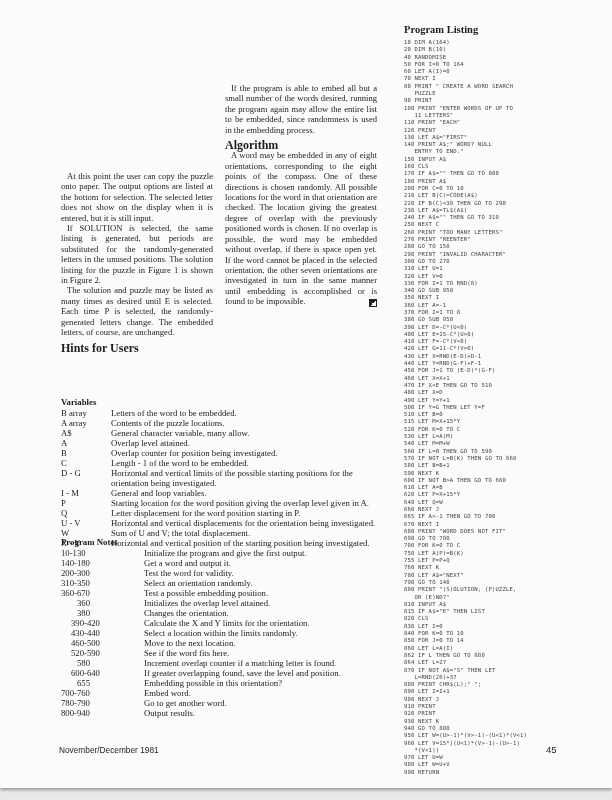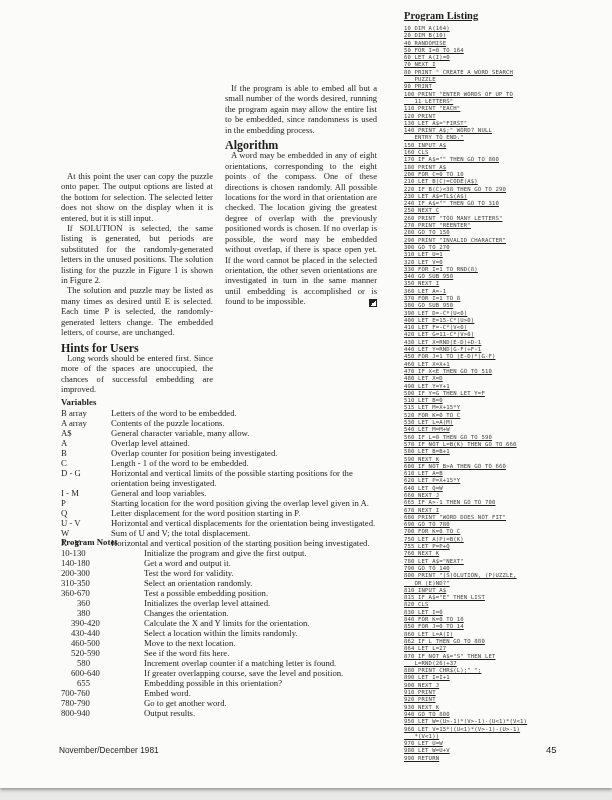--- a/index.html
+++ b/index.html
@@ -16,21 +16,21 @@
     box-shadow: 0 2px 3px rgba(0,0,0,0.35);
   }
   .col { position: absolute; font-size: 8.6px; line-height: 10.4px; text-align: justify; }
   .col p { margin: 0; text-indent: 6px; }
   .col h4 { margin: 5px 0 0 0; font-size: 12px; font-weight: bold; }
   #col1 { left: 61px; top: 171px; width: 152px; }
   #col2 { left: 225px; top: 83px; width: 152px; }
   .endmark { display: inline-block; width: 6px; height: 6px; float: right; margin-top: 3px;
     background: linear-gradient(135deg, #222 0 50%, #fff 50% 100%); border: 1px solid #222; }
 
-  #listing { position: absolute; left: 404px; top: 10px; width: 200px; text-decoration: underline; }
+  #listing { position: absolute; left: 404px; top: 24px; width: 200px; }
   #listing h3 { margin: 0 0 4px 0; font-size: 10.5px; font-weight: bold; }
   .code { font-family: "DejaVu Sans Mono", monospace; font-size: 5.6px; line-height: 7.3px;
     color: #444; letter-spacing: 0.15px; white-space: pre; }
   .code .ln { display: block; }
 
   .tbl { position: absolute; left: 61px; font-size: 8.7px; line-height: 10px; }
   .tbl h4 { margin: 0 0 1px 0; font-size: 8.8px; font-weight: bold; }
   .row { display: flex; }
   #vars { top: 397px; width: 330px; }
   #vars .k { width: 50px; flex: none; }
@@ -47,21 +47,20 @@
 </head>
 <body>
 
 <div class="page">
 
   <div class="col" id="col1">
     <p>At this point the user can copy the puzzle onto paper. The output options are listed at the bottom for selection. The selected letter does not show on the display when it is entered, but it is still input.</p>
     <p>If SOLUTION is selected, the same listing is generated, but periods are substituted for the randomly-generated letters in the unused positions. The solution listing for the puzzle in Figure 1 is shown in Figure 2.</p>
     <p>The solution and puzzle may be listed as many times as desired until E is selected. Each time P is selected, the randomly-generated letters change. The embedded letters, of course, are unchanged.</p>
     <h4>Hints for Users</h4>
-    <p>Long words should be entered first. Since more of the spaces are unoccupied, the chances of successful embedding are improved.</p>
   </div>
 
   <div class="col" id="col2">
     <p>If the program is able to embed all but a small number of the words desired, running the program again may allow the entire list to be embedded, since randomness is used in the embedding process.</p>
     <h4>Algorithm</h4>
     <p><span>A word may be embedded in any of eight orientations, corresponding to the eight points of the compass. One of these directions is chosen randomly. All possible locations for the word in that orientation are checked. The location giving the greatest degree of overlap with the previously positioned words is chosen. If no overlap is possible, the word may be embedded without overlap, if there is space open yet. If the word cannot be placed in the selected orientation, the other seven orientations are investigated in turn in the same manner until embedding is accomplished or is found to be impossible.</span><span class="endmark"></span></p>
   </div>
 
   <div id="listing">
     <h3>Program Listing</h3>
@@ -172,21 +171,21 @@
         <div class="row">
           <span class="k indent">520-590</span>
           <span class="v">See if the word fits here.</span>
         </div>
         <div class="row">
           <span class="k indent2">580</span>
           <span class="v">Increment overlap counter if a matching letter is found.</span>
         </div>
         <div class="row">
           <span class="k indent">600-640</span>
-          <span class="v">If greater overlapping course, save the level and position.</span>
+          <span class="v">If greater overlapping found, save the level and position.</span>
         </div>
         <div class="row">
           <span class="k indent2">655</span>
           <span class="v">Embedding possible in this orientation?</span>
         </div>
         <div class="row">
           <span class="k">700-760</span>
           <span class="v">Embed word.</span>
         </div>
         <div class="row">

